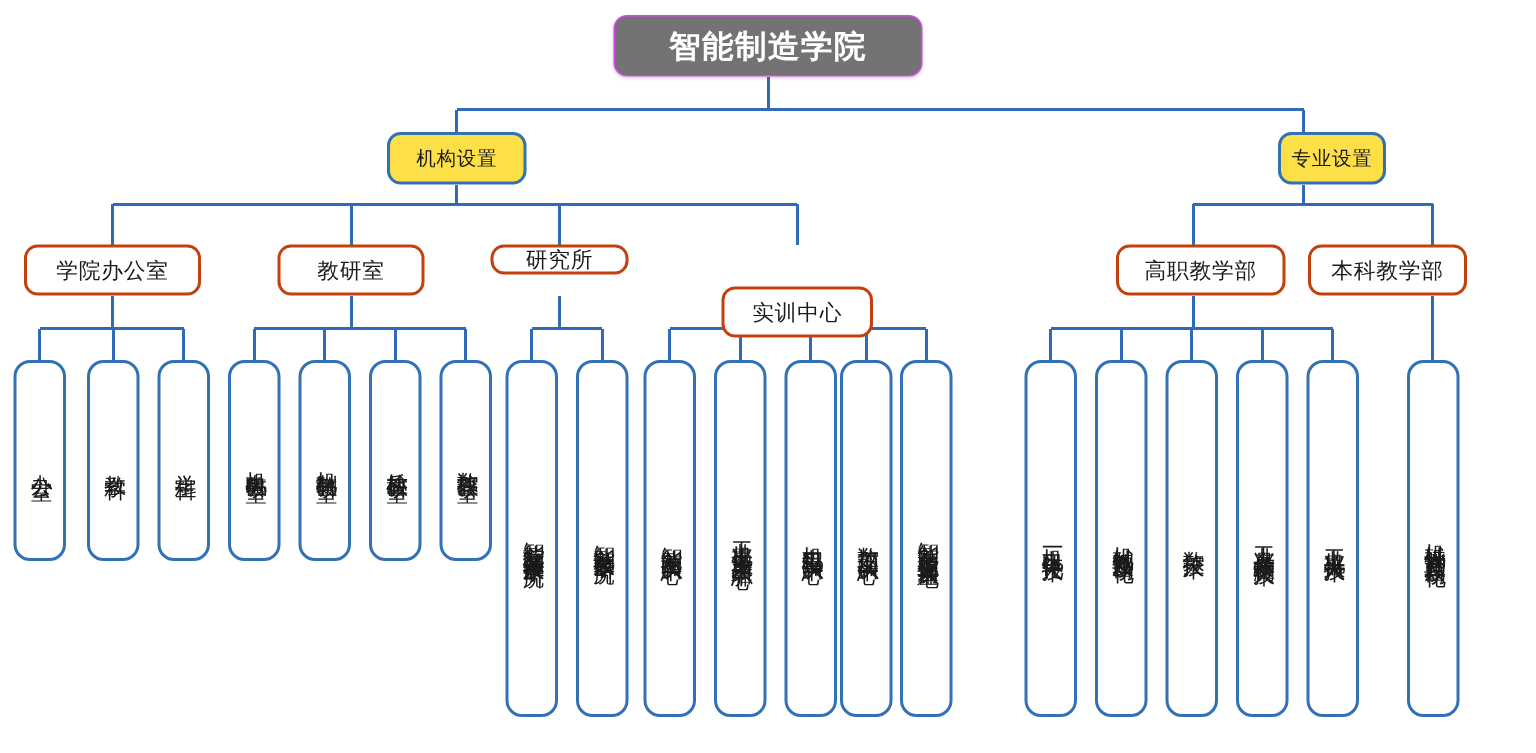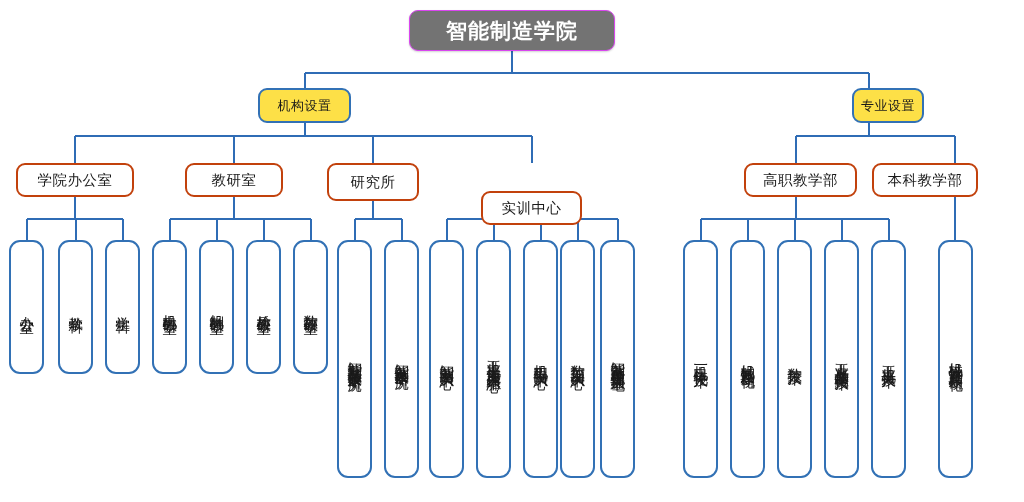--- a/index.html
+++ b/index.html
@@ -149,21 +149,21 @@
       </div>
       <div class="node leaf" style="left: 199px; top: 240px; width: 35px; height: 134px;">
         <span class="leaf-text">机制教研室</span>
       </div>
       <div class="node leaf" style="left: 246px; top: 240px; width: 35px; height: 134px;">
         <span class="leaf-text">质检教研室</span>
       </div>
       <div class="node leaf" style="left: 293px; top: 240px; width: 35px; height: 134px;">
         <span class="leaf-text">数控教研室</span>
       </div>
-      <div class="node level3" style="left: 327px; top: 163px; width: 92px; height: 38px; font-family: Liberation Serif, serif;">研究所</div>
+      <div class="node level3" style="left: 327px; top: 163px; width: 92px; height: 20px; font-family: Liberation Serif, serif;">研究所</div>
       <div class="node leaf" style="left: 337px; top: 240px; width: 35px; height: 238px;">
         <span class="leaf-text">智能控制与装备技术研究所</span>
       </div>
       <div class="node leaf" style="left: 384px; top: 240px; width: 35px; height: 238px;">
         <span class="leaf-text">智能制造技术研究所</span>
       </div>
       <div class="node level3" style="left: 481px; top: 163px; width: 101px; height: 34px; margin-top: 28px;">实训中心</div>
       <div class="node leaf" style="left: 429px; top: 240px; width: 35px; height: 238px;">
         <span class="leaf-text">智能制造实训中心</span>
       </div>

